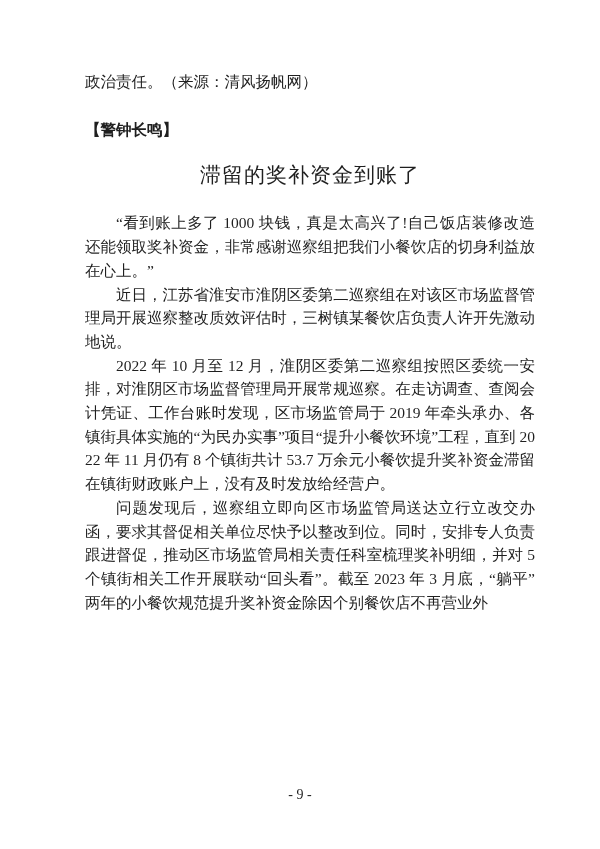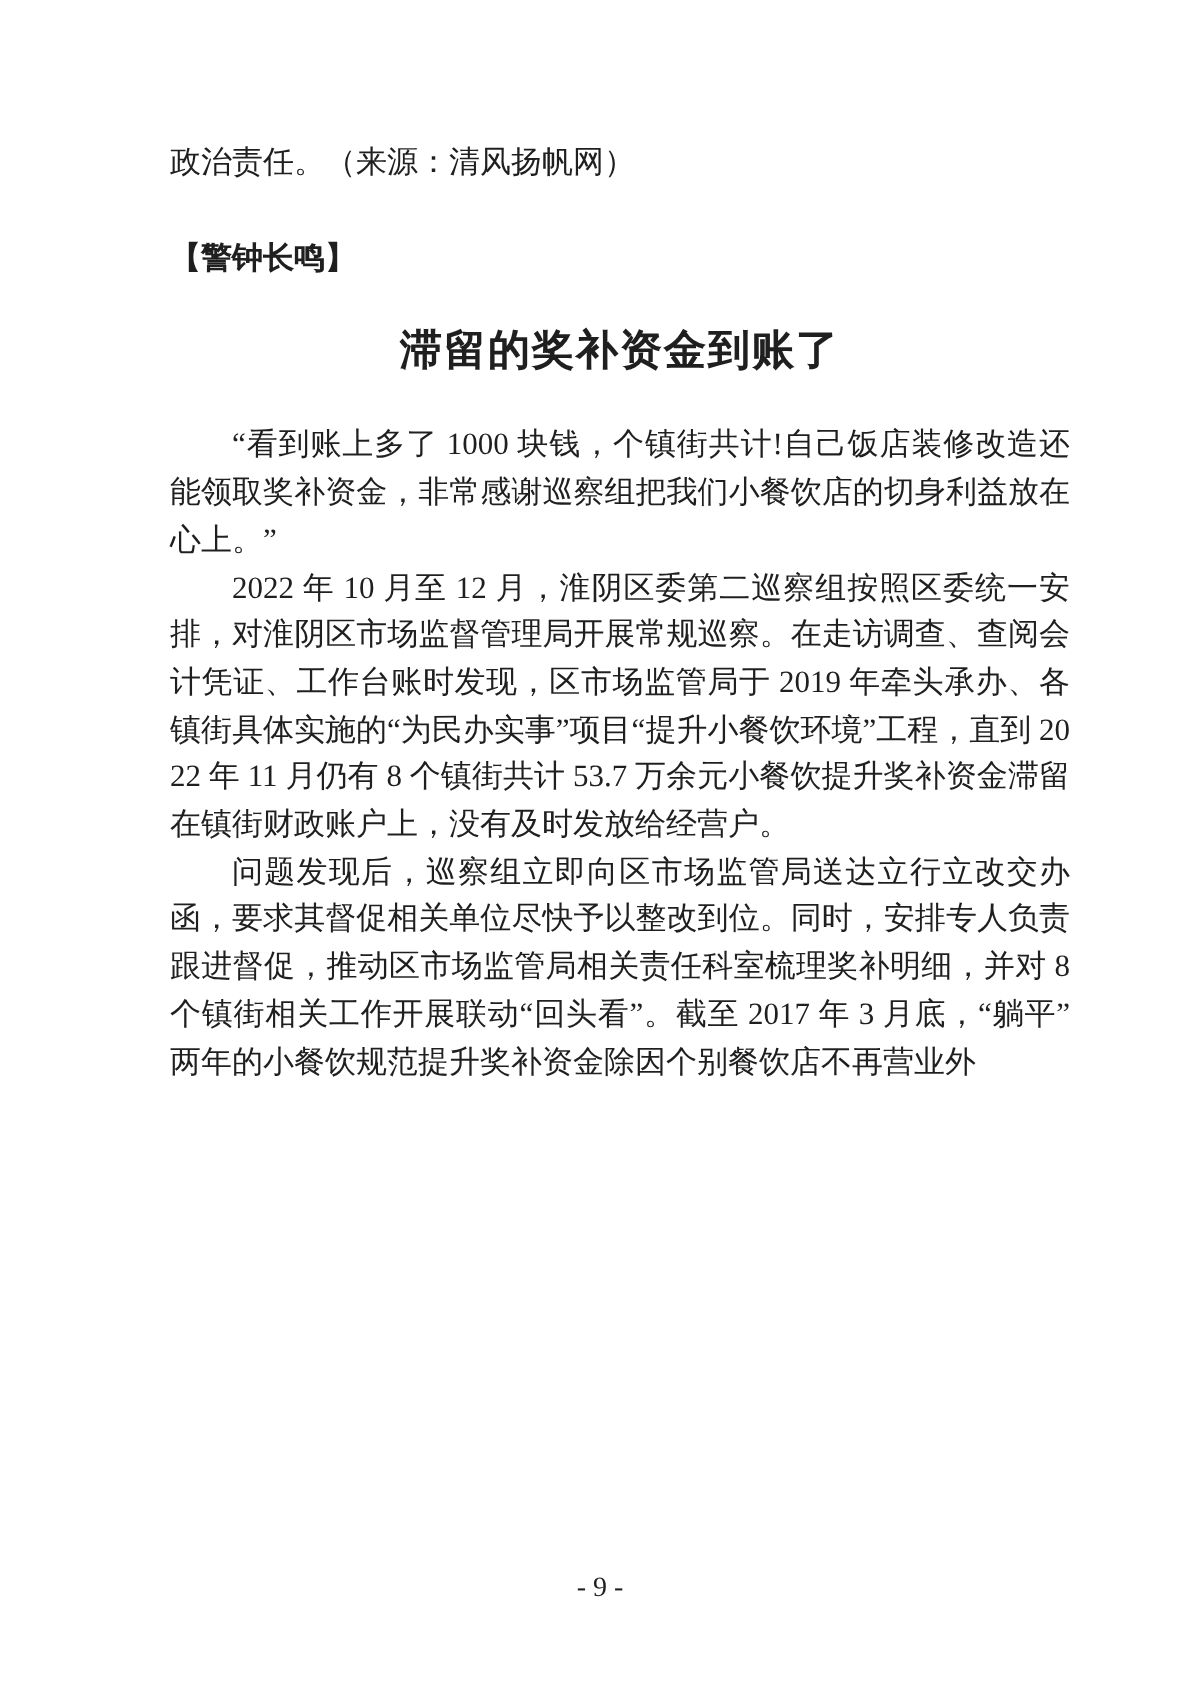--- a/index.html
+++ b/index.html
@@ -38,21 +38,21 @@
   .section-header {
     margin: 24px 0 0 0;
     font-size: 15.5px;
     line-height: 23.7px;
     font-weight: bold;
   }
   .article-title {
     margin: 20px 0 0 0;
     font-size: 21px;
     line-height: 28px;
-    font-weight: bold;
+    font-weight: normal;
     text-align: center;
     letter-spacing: 1px;
   }
   .article-body {
     margin-top: 22px;
   }
   .article-body p {
     margin: 0;
     font-size: 15.5px;
     line-height: 23.7px;
@@ -77,21 +77,22 @@
 <div class="page">
   <div class="content">
 
     <p class="cont-para">政治责任。（来源：清风扬帆网）</p>
 
     <p class="section-header">【警钟长鸣】</p>
 
     <h1 class="article-title">滞留的奖补资金到账了</h1>
 
     <div class="article-body">
-      <p>“看到账上多了 1000 块钱，个镇街共计!自己饭店装修改造还能领取奖补资金，非常感谢巡察组把我们小餐饮店的切身利益放在心上。”</p>
+      <p>“看到账上多了 1000 块钱，真是太高兴了!自己饭店装修改造还能领取奖补资金，非常感谢巡察组把我们小餐饮店的切身利益放在心上。”</p>
+      <p>近日，江苏省淮安市淮阴区委第二巡察组在对该区市场监督管理局开展巡察整改质效评估时，三树镇某餐饮店负责人许开先激动地说。</p>
       <p>2022 年 10 月至 12 月，淮阴区委第二巡察组按照区委统一安排，对淮阴区市场监督管理局开展常规巡察。在走访调查、查阅会计凭证、工作台账时发现，区市场监管局于 2019 年牵头承办、各镇街具体实施的“为民办实事”项目“提升小餐饮环境”工程，直到 2022 年 11 月仍有 8 个镇街共计 53.7 万余元小餐饮提升奖补资金滞留在镇街财政账户上，没有及时发放给经营户。</p>
-      <p>问题发现后，巡察组立即向区市场监管局送达立行立改交办函，要求其督促相关单位尽快予以整改到位。同时，安排专人负责跟进督促，推动区市场监管局相关责任科室梳理奖补明细，并对 8 个镇街相关工作开展联动“回头看”。截至 2017 年 3 月底，“躺平”两年的小餐饮规范提升奖补资金除因个别餐饮店不再营业外</p>
+      <p>问题发现后，巡察组立即向区市场监管局送达立行立改交办函，要求其督促相关单位尽快予以整改到位。同时，安排专人负责跟进督促，推动区市场监管局相关责任科室梳理奖补明细，并对 5 个镇街相关工作开展联动“回头看”。截至 2023 年 3 月底，“躺平”两年的小餐饮规范提升奖补资金除因个别餐饮店不再营业外</p>
     </div>
 
   </div>
 
   <div class="page-number">- 9 -</div>
 </div>
 
 </body></html>

